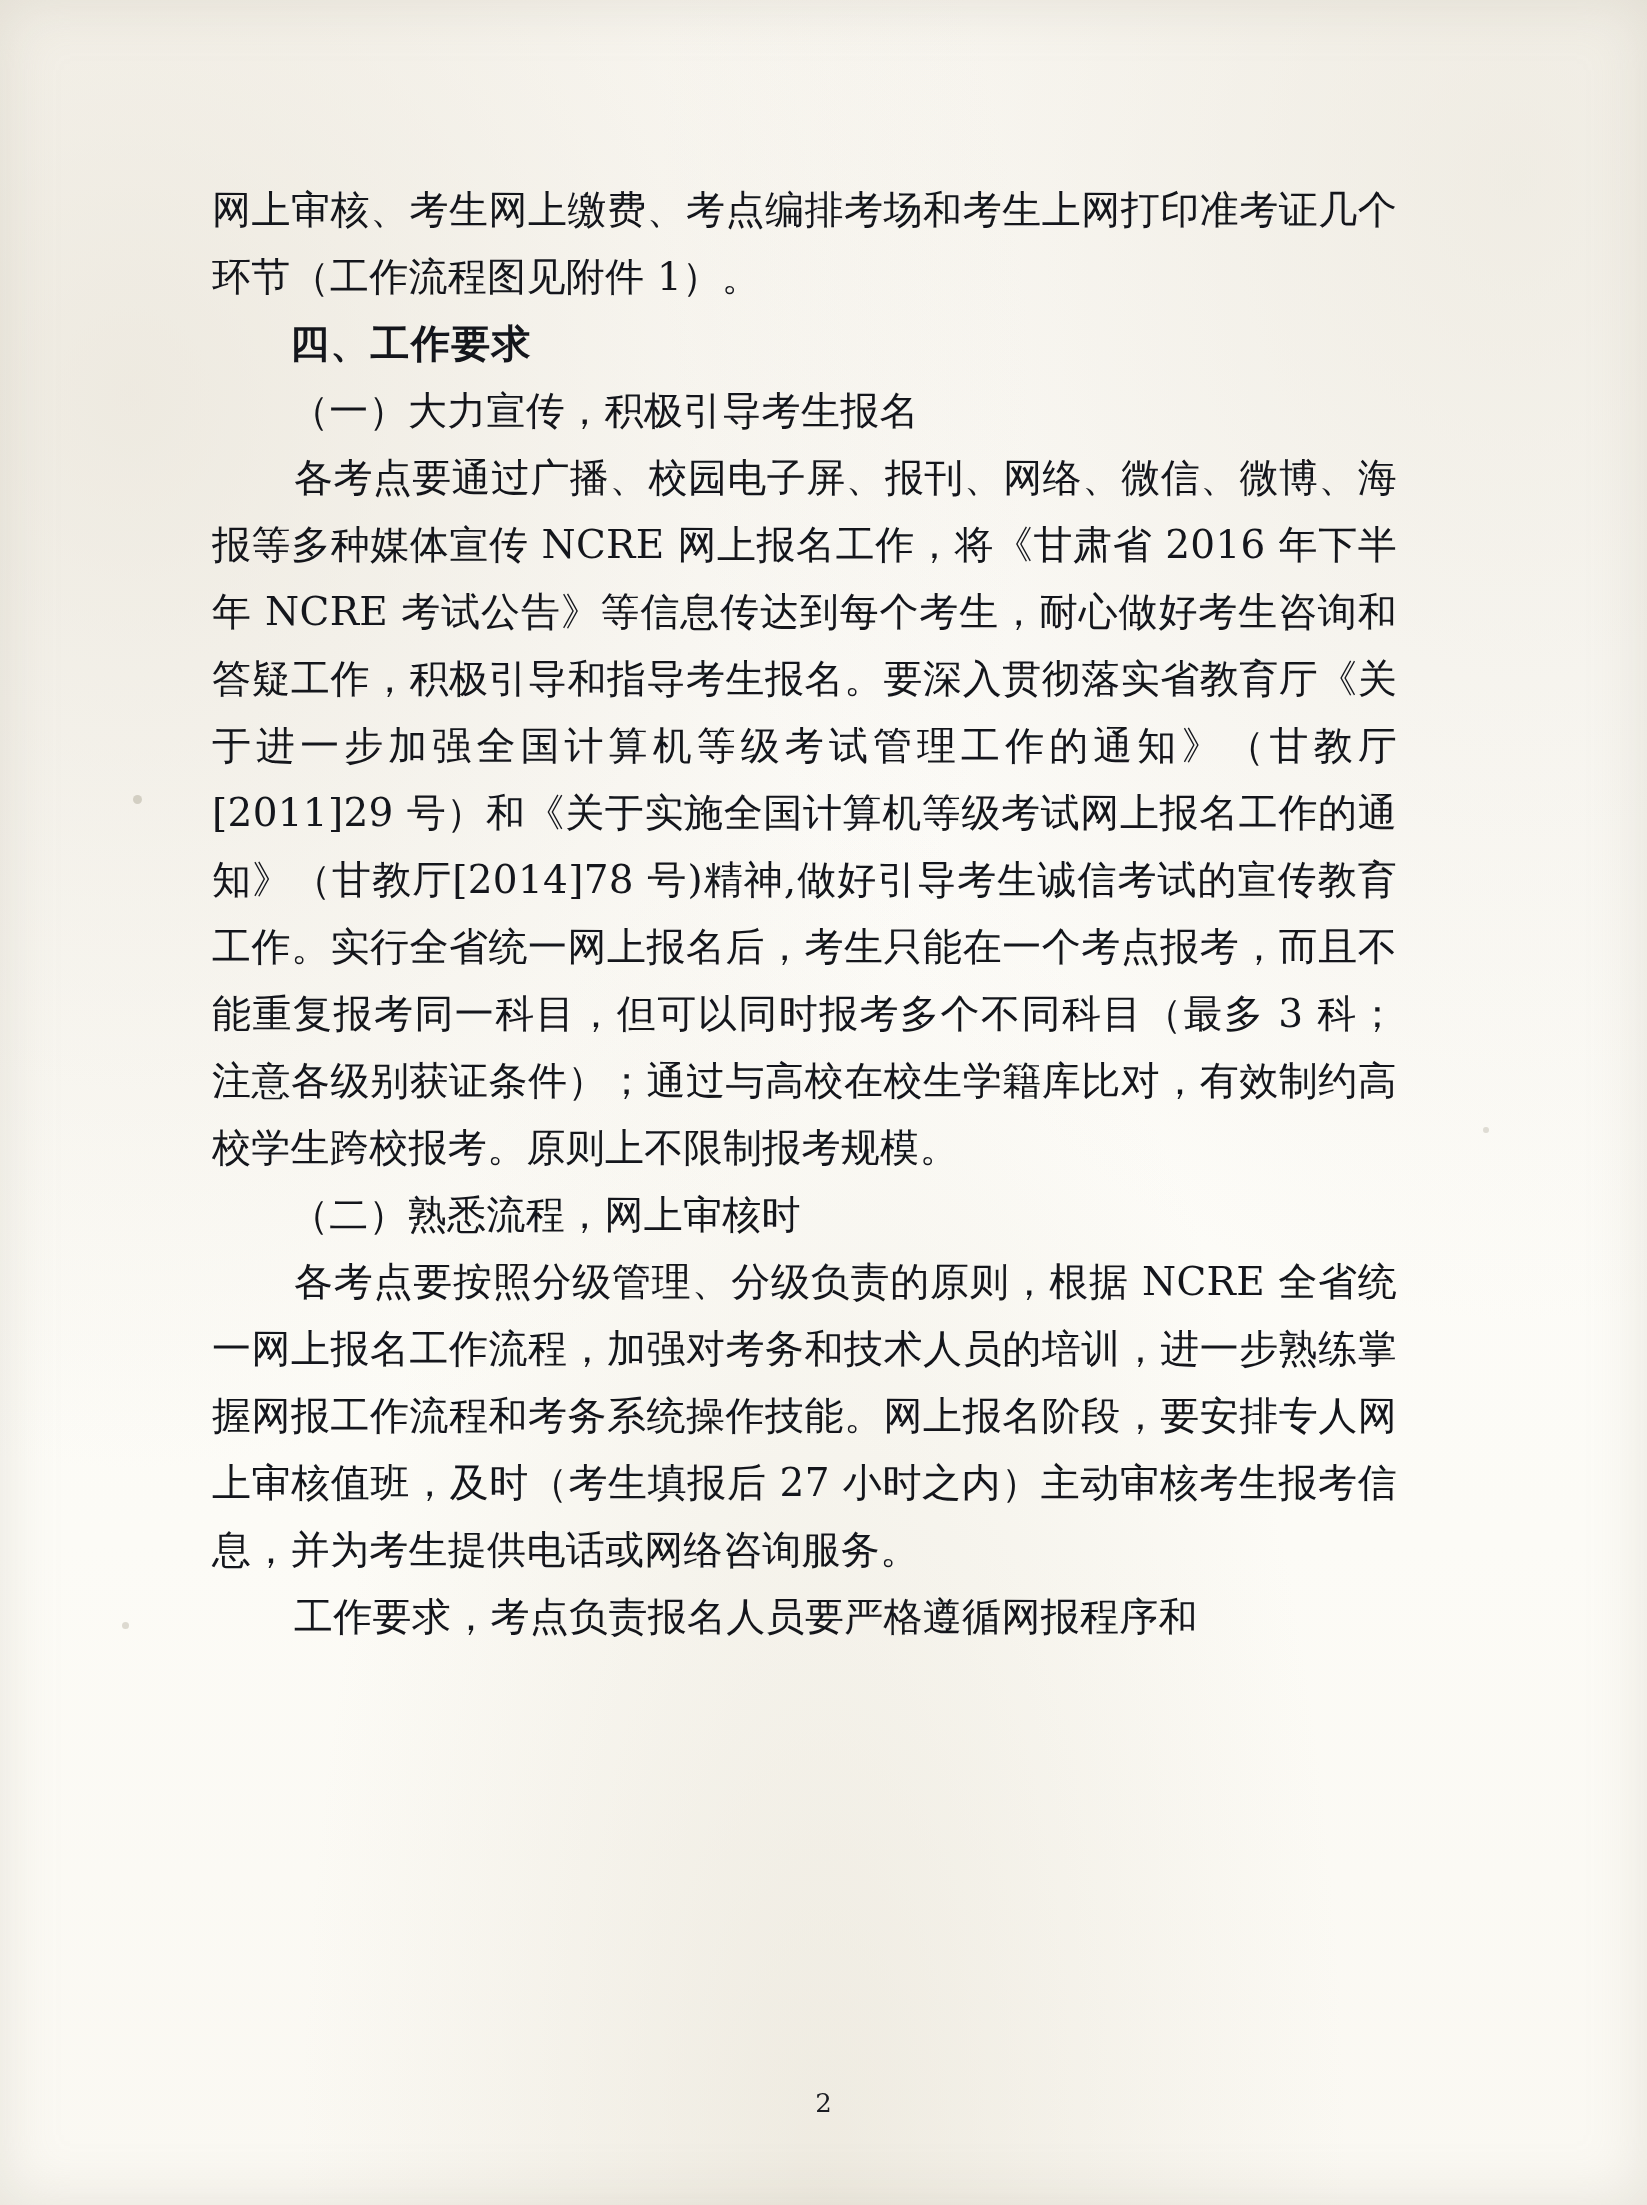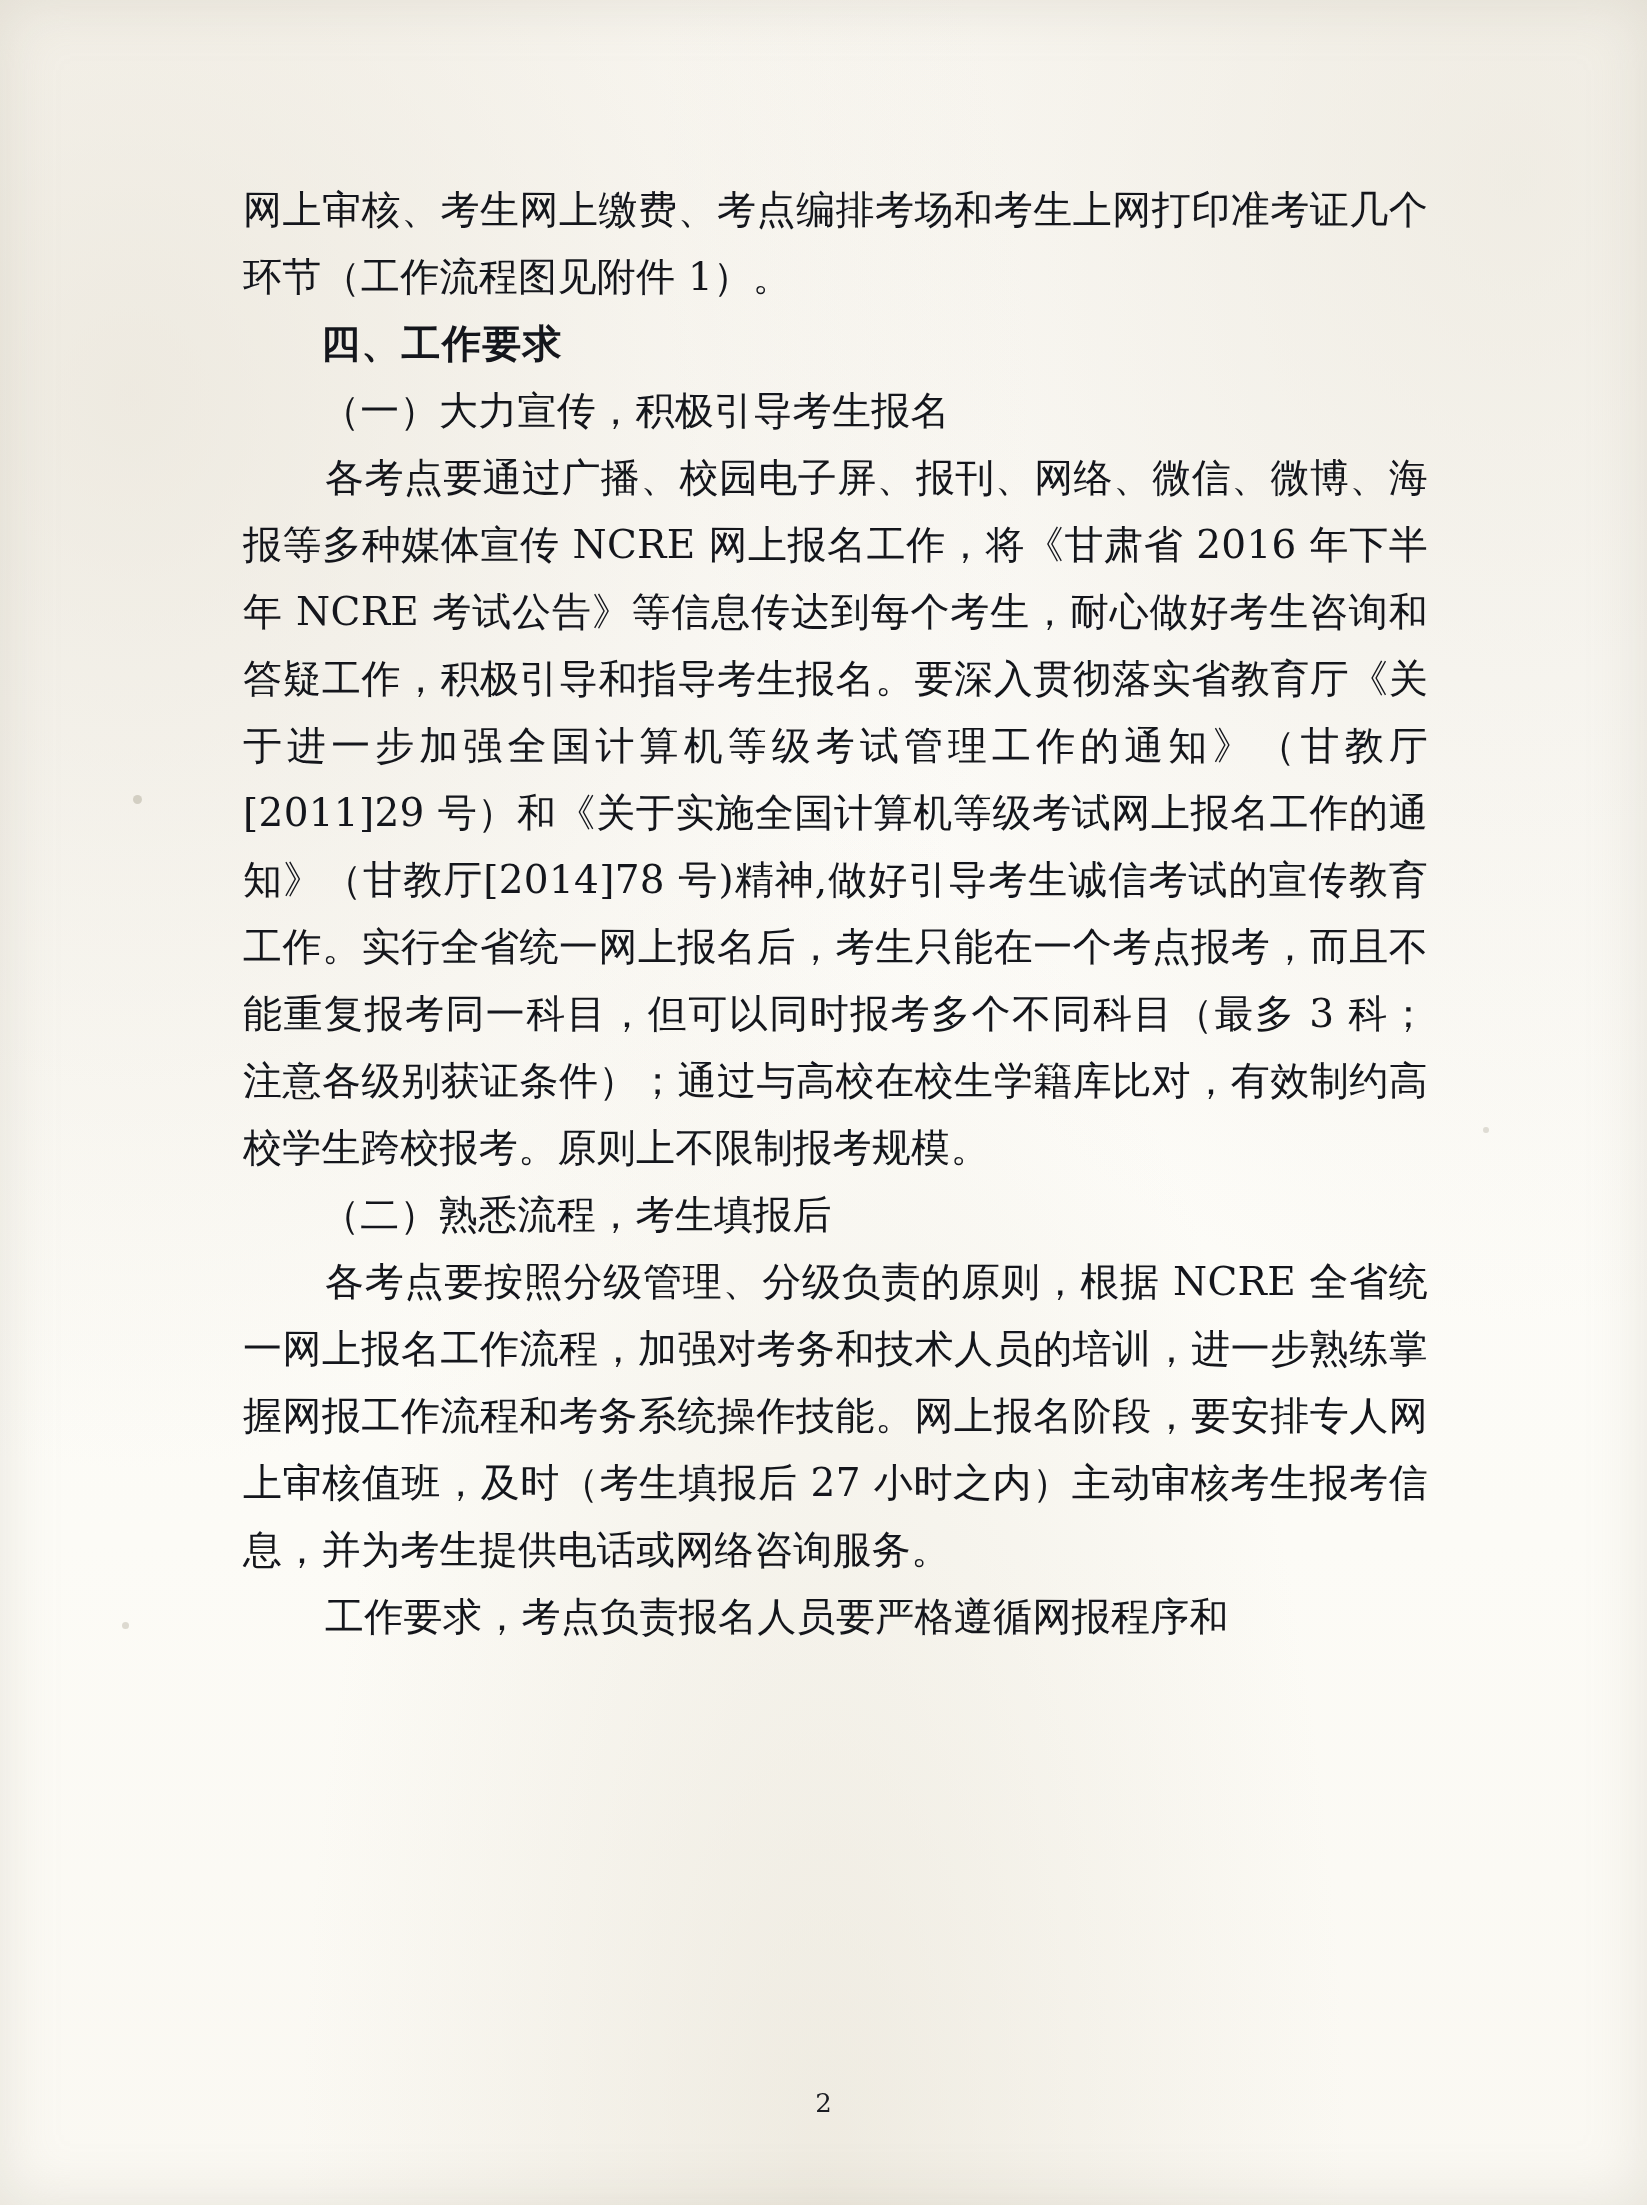--- a/index.html
+++ b/index.html
@@ -27,21 +27,21 @@
     pointer-events: none;
   }
   .edge-shadow {
     position: absolute;
     inset: 0;
     box-shadow: inset 0 0 58px rgba(180,172,155,0.28);
     pointer-events: none;
   }
   .content {
     position: absolute;
-    left: 243px;
+    left: 212px;
     top: 176px;
     width: 1185px;
   }
   p {
     margin: 0;
     color: #14161c;
     font-size: 39px;
     line-height: 67px;
     letter-spacing: 0.3px;
     text-align: justify;
@@ -90,21 +90,21 @@
   <div class="content">
 
     <p class="block">网上审核、考生网上缴费、考点编排考场和考生上网打印准考证几个环节（工作流程图见附件 1）。</p>
 
     <p class="block heading">四、工作要求</p>
 
     <p class="block subheading">（一）大力宣传，积极引导考生报名</p>
 
     <p class="block indent-half">各考点要通过广播、校园电子屏、报刊、网络、微信、微博、海报等多种媒体宣传 NCRE 网上报名工作，将《甘肃省 2016 年下半年 NCRE 考试公告》等信息传达到每个考生，耐心做好考生咨询和答疑工作，积极引导和指导考生报名。要深入贯彻落实省教育厅《关于进一步加强全国计算机等级考试管理工作的通知》（甘教厅[2011]29 号）和《关于实施全国计算机等级考试网上报名工作的通知》（甘教厅[2014]78 号)精神,做好引导考生诚信考试的宣传教育工作。实行全省统一网上报名后，考生只能在一个考点报考，而且不能重复报考同一科目，但可以同时报考多个不同科目（最多 3 科；注意各级别获证条件）；通过与高校在校生学籍库比对，有效制约高校学生跨校报考。原则上不限制报考规模。</p>
 
-    <p class="block subheading">（二）熟悉流程，考生填报后</p>
+    <p class="block subheading">（二）熟悉流程，网上审核时</p>
 
     <p class="block indent-half">各考点要按照分级管理、分级负责的原则，根据 NCRE 全省统一网上报名工作流程，加强对考务和技术人员的培训，进一步熟练掌握网报工作流程和考务系统操作技能。网上报名阶段，要安排专人网上审核值班，及时（考生填报后 27 小时之内）主动审核考生报考信息，并为考生提供电话或网络咨询服务。</p>
 
 
     <p class="block indent-half">工作要求，考点负责报名人员要严格遵循网报程序和</p>
 
   </div>
 
   <div class="page-number">2</div>
 

